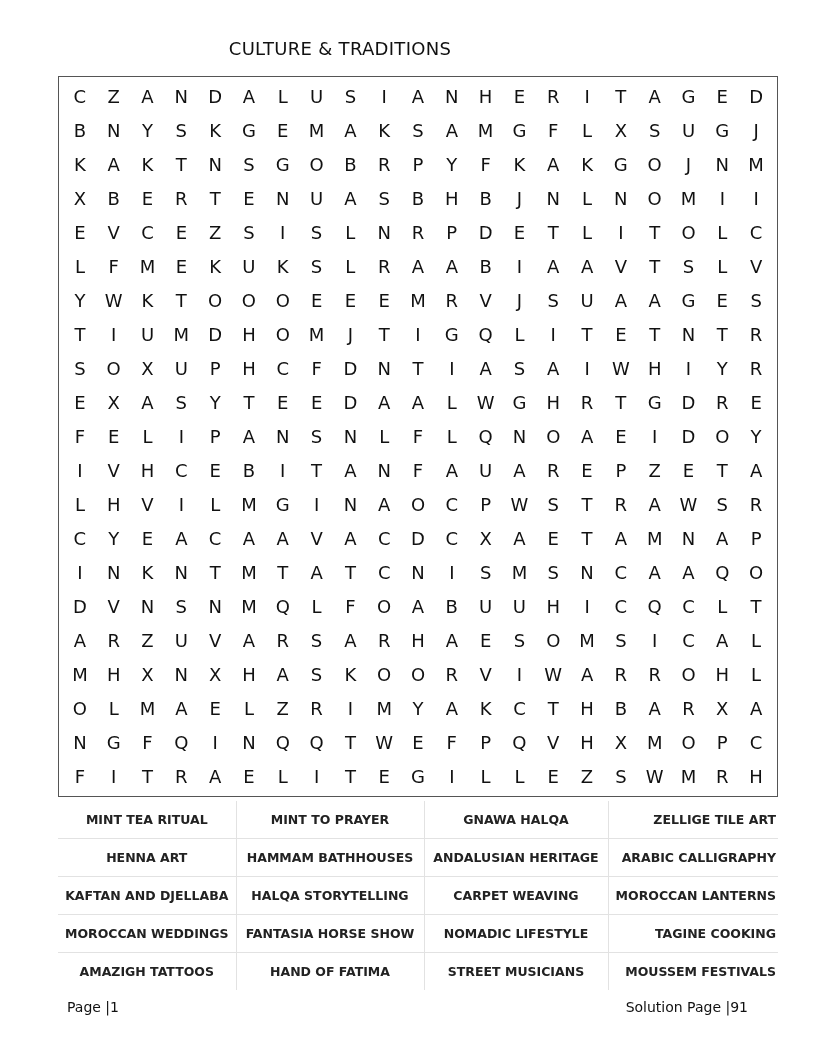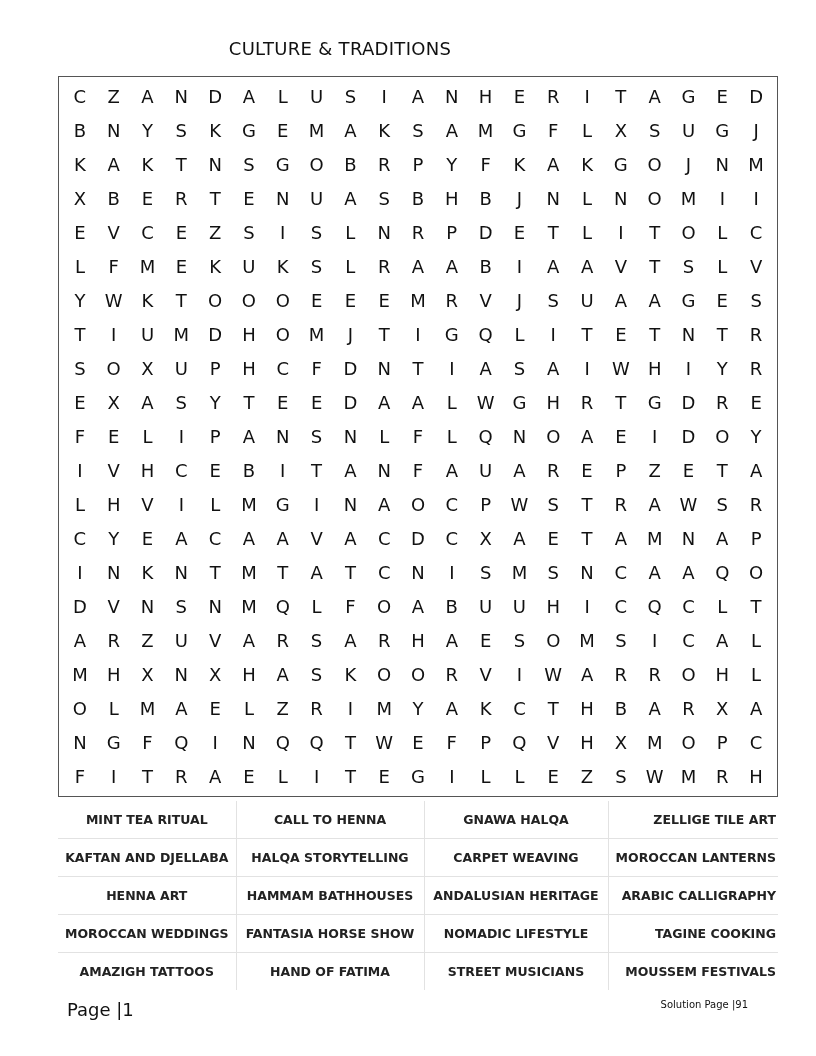--- a/index.html
+++ b/index.html
@@ -15,22 +15,22 @@
           font-size: 18px; color: #111; }
   .words { position: absolute; left: 58px; top: 801px; width: 720px;
            border-collapse: collapse; font-size: 12.5px; font-weight: bold; }
   .words td { height: 37px; text-align: center; vertical-align: middle;
               border-bottom: 1px solid #e2e2e2; border-right: 1px solid #e2e2e2;
               padding: 0 2px; color: #222; white-space: nowrap; }
   .words td:last-child { border-right: none; text-align: right; }
   .words tr:last-child td { border-bottom: none; }
   .words col.c1 { width: 178px; } .words col.c2 { width: 188px; }
   .words col.c3 { width: 184px; } .words col.c4 { width: 170px; }
-  .footer-left { position: absolute; left: 67px; top: 999px; font-size: 18px; color: #111; }
-  .footer-right { position: absolute; right: 68px; top: 999px; font-size: 10px; color: #111; }
+  .footer-left { position: absolute; left: 67px; top: 999px; font-size: 14px; color: #111; }
+  .footer-right { position: absolute; right: 68px; top: 999px; font-size: 14px; color: #111; }
 </style>
 </head>
 <body>
 
 <div class="title">CULTURE &amp; TRADITIONS</div>
 
 <div class="grid" id="letter-grid">
     <div class="cell">C</div>
     <div class="cell">Z</div>
     <div class="cell">A</div>
@@ -477,35 +477,35 @@
 <table class="words" id="word-table">
   <colgroup>
       <col class="c1">
       <col class="c2">
       <col class="c3">
       <col class="c4">
     </colgroup>
   <tbody id="word-body">
       <tr>
         <td>MINT TEA RITUAL</td>
-        <td>CALL TO HENNA</td>
+        <td>MINT TO PRAYER</td>
         <td>GNAWA HALQA</td>
         <td>ZELLIGE TILE ART</td>
+      </tr>
+      <tr>
+        <td>HENNA ART</td>
+        <td>HAMMAM BATHHOUSES</td>
+        <td>ANDALUSIAN HERITAGE</td>
+        <td>ARABIC CALLIGRAPHY</td>
       </tr>
       <tr>
         <td>KAFTAN AND DJELLABA</td>
         <td>HALQA STORYTELLING</td>
         <td>CARPET WEAVING</td>
         <td>MOROCCAN LANTERNS</td>
-      </tr>
-      <tr>
-        <td>HENNA ART</td>
-        <td>HAMMAM BATHHOUSES</td>
-        <td>ANDALUSIAN HERITAGE</td>
-        <td>ARABIC CALLIGRAPHY</td>
       </tr>
       <tr>
         <td>MOROCCAN WEDDINGS</td>
         <td>FANTASIA HORSE SHOW</td>
         <td>NOMADIC LIFESTYLE</td>
         <td>TAGINE COOKING</td>
       </tr>
       <tr>
         <td>AMAZIGH TATTOOS</td>
         <td>HAND OF FATIMA</td>

